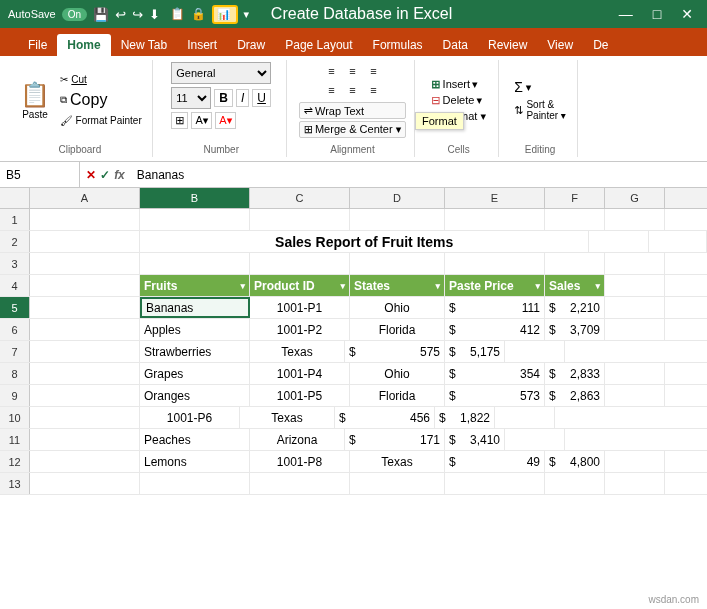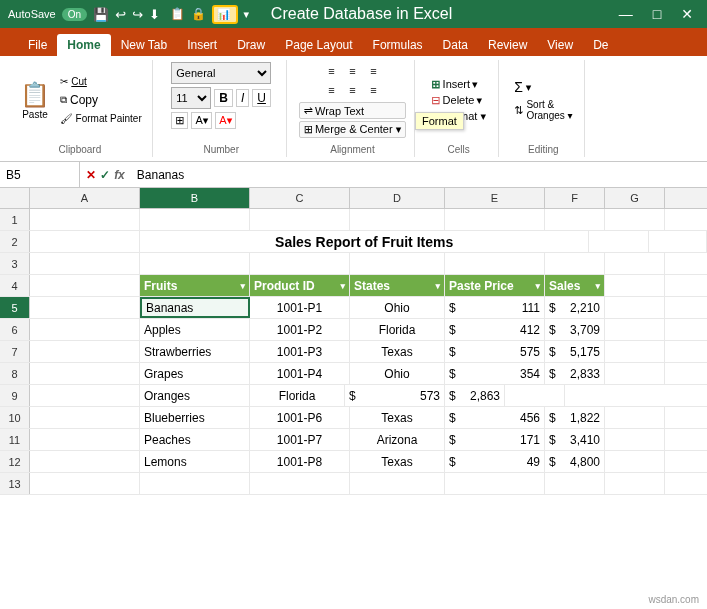--- a/index.html
+++ b/index.html
@@ -366,21 +366,21 @@
         <span style="font-size:24px;">📋</span>
         <span style="font-size:10px;">Paste</span>
       </div>
       <div style="display:flex;flex-direction:column;gap:2px;">
         <div class="ribbon-btn" style="flex-direction:row;gap:3px;padding:2px;">
           <span>✂</span>
           <span style="font-size:10px;text-decoration:underline;">Cut</span>
         </div>
         <div class="ribbon-btn" style="flex-direction:row;gap:3px;padding:2px;">
           <span>⧉</span>
-          <span style="font-size:12px;">Copy</span>
+          <span style="font-size:16px;">Copy</span>
         </div>
         <div class="ribbon-btn" style="flex-direction:row;gap:3px;padding:2px;">
           <span>🖌</span>
           <span style="font-size:10px;">Format Painter</span>
         </div>
       </div>
     </div>
     <div class="ribbon-group-label">Clipboard</div>
   </div>
 
@@ -460,21 +460,21 @@
     <div class="ribbon-group-content">
       <div class="editing-items">
         <div class="editing-item">
           <span style="font-size:14px;">Σ</span>
           <span>▾</span>
         </div>
         <div class="editing-item">
           <span>⇅</span>
           <div style="display:flex;flex-direction:column;line-height:1.1;">
             <span style="font-size:10px;">Sort &amp;</span>
-            <span style="font-size:10px;">Oranges ▾</span>
+            <span style="font-size:10px;">Painter ▾</span>
           </div>
         </div>
       </div>
     </div>
     <div class="ribbon-group-label">Editing</div>
   </div>
 
   <div class="format-tooltip">
     <span>Format</span>
   </div>
@@ -598,21 +598,20 @@
           <span>$</span>
           <span style="margin-left:auto;">3,709</span>
         </div>
       <div class="cell" style="width:60px;"></div>
     </div>
 
     <div class="sheet-row">
       <div class="row-num col-a">7</div>
       <div class="cell col-b"></div>
       <div class="cell col-c">Strawberries</div>
-      <div class="cell col-d center">1001-P3</div>
       <div class="cell col-e center">Texas</div>
       <div class="cell col-f" style="gap:8px;">
           <span>$</span>
           <span style="margin-left:auto;">575</span>
         </div>
       <div class="cell col-g" style="gap:4px;">
           <span>$</span>
           <span style="margin-left:auto;">5,175</span>
         </div>
       <div class="cell" style="width:60px;"></div>
@@ -632,54 +631,53 @@
           <span>$</span>
           <span style="margin-left:auto;">2,833</span>
         </div>
       <div class="cell" style="width:60px;"></div>
     </div>
 
     <div class="sheet-row">
       <div class="row-num col-a">9</div>
       <div class="cell col-b"></div>
       <div class="cell col-c">Oranges</div>
+      <div class="cell col-d center">1001-P5</div>
       <div class="cell col-e center">Florida</div>
       <div class="cell col-f" style="gap:8px;">
           <span>$</span>
           <span style="margin-left:auto;">573</span>
         </div>
       <div class="cell col-g" style="gap:4px;">
           <span>$</span>
           <span style="margin-left:auto;">2,863</span>
         </div>
       <div class="cell" style="width:60px;"></div>
     </div>
 
     <div class="sheet-row">
       <div class="row-num col-a">10</div>
       <div class="cell col-b"></div>
-      <div class="cell col-c">Blueberries</div>
       <div class="cell col-d center">1001-P6</div>
       <div class="cell col-e center">Texas</div>
       <div class="cell col-f" style="gap:8px;">
           <span>$</span>
           <span style="margin-left:auto;">456</span>
         </div>
       <div class="cell col-g" style="gap:4px;">
           <span>$</span>
           <span style="margin-left:auto;">1,822</span>
         </div>
       <div class="cell" style="width:60px;"></div>
     </div>
 
     <div class="sheet-row">
       <div class="row-num col-a">11</div>
       <div class="cell col-b"></div>
       <div class="cell col-c">Peaches</div>
-      <div class="cell col-d center">1001-P7</div>
       <div class="cell col-e center">Arizona</div>
       <div class="cell col-f" style="gap:8px;">
           <span>$</span>
           <span style="margin-left:auto;">171</span>
         </div>
       <div class="cell col-g" style="gap:4px;">
           <span>$</span>
           <span style="margin-left:auto;">3,410</span>
         </div>
       <div class="cell" style="width:60px;"></div>

